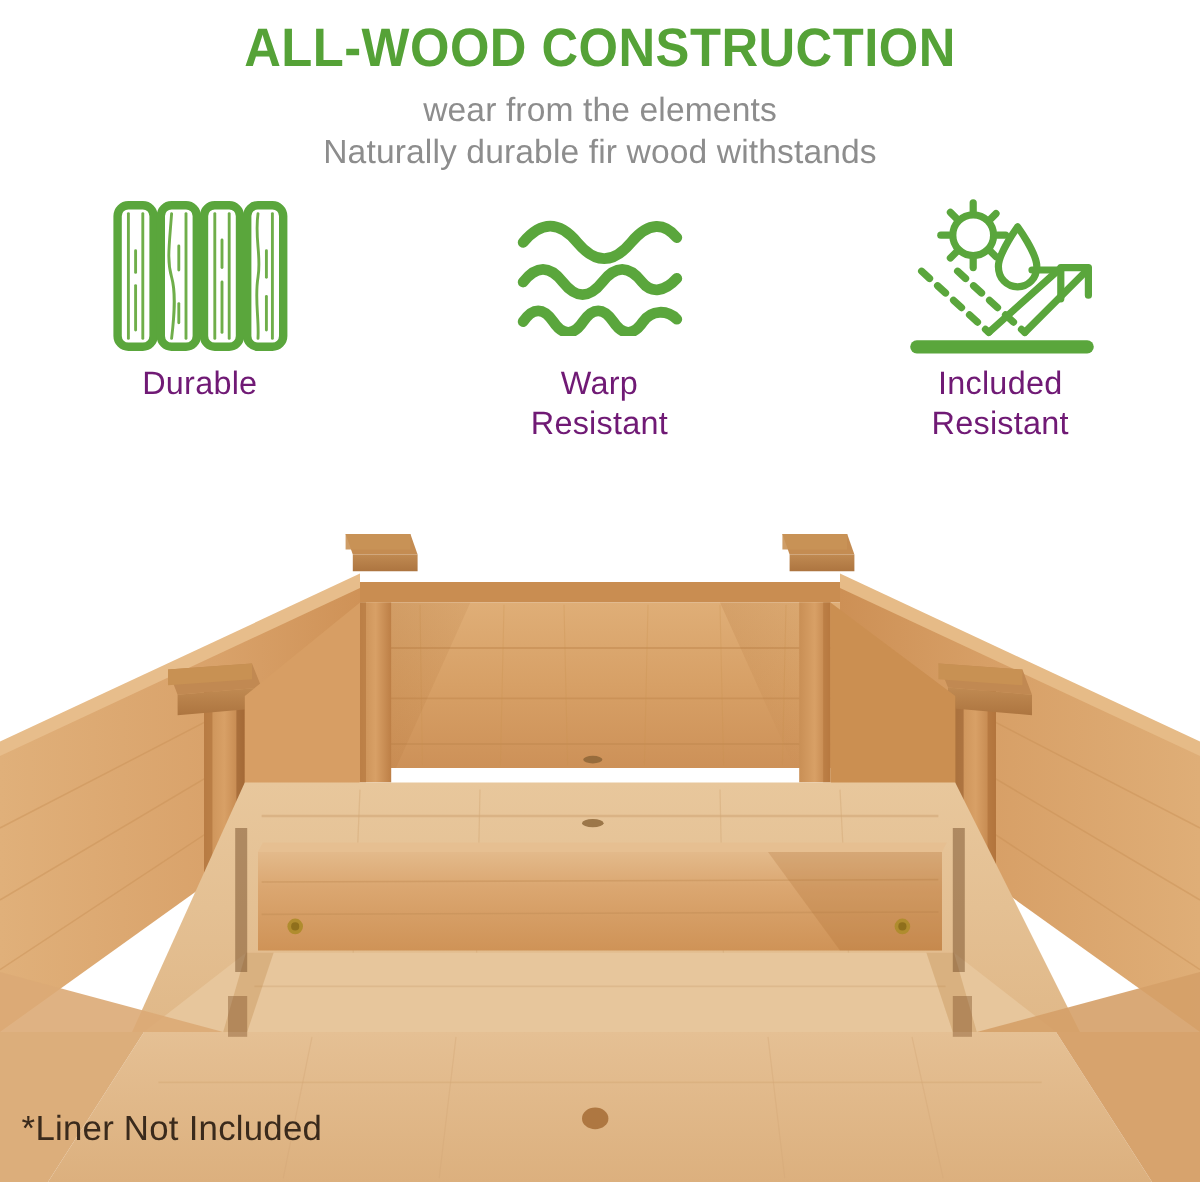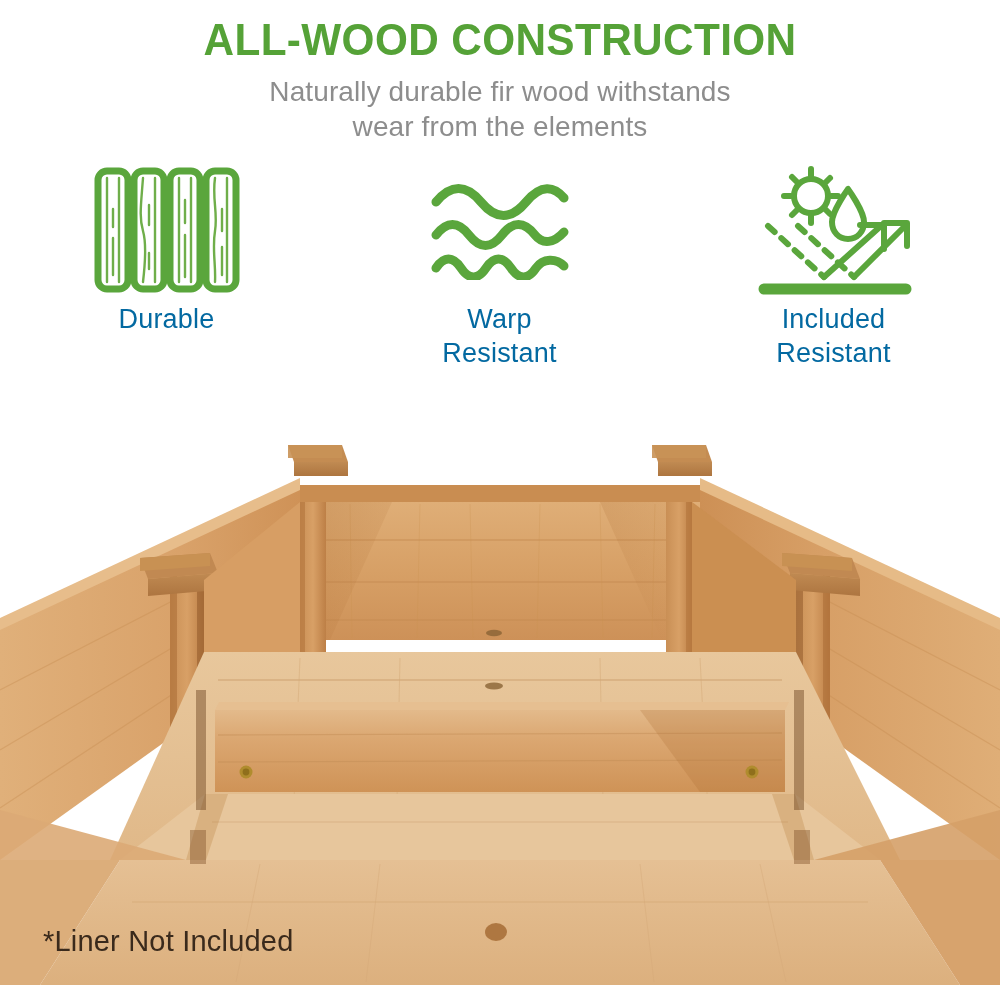--- a/index.html
+++ b/index.html
@@ -28,48 +28,48 @@
   .subtitle span{display:block;}
 
   
   .features{position:absolute;left:0;top:160px;width:1000px;height:230px;}
   .feature{position:absolute;top:0;width:333px;text-align:center;}
   .feature.f0{left:0;}
   .feature.f1{left:333px;}
   .feature.f2{left:667px;}
   .ficon{height:140px;display:flex;align-items:center;justify-content:center;}
   .flabel{
-    margin-top:2px;font-size:27px;color:#0369a1;line-height:34px;
+    margin-top:2px;font-size:27px;color:#701a75;line-height:34px;
     font-weight:400;letter-spacing:.2px;
   }
   .flabel span{display:block;}
 
   
   .photo{
     position:absolute;left:0;top:390px;width:1000px;height:595px;
     overflow:hidden;background:#ffffff;
   }
   .photo svg{display:block;}
   .liner-note{
-    position:absolute;left:43px;top:925px;
+    position:absolute;left:18px;top:925px;
     font-size:29px;color:#3a2a1c;letter-spacing:.2px;
     font-weight:400;white-space:nowrap;text-align:center;
   }
   .bottom-white{position:absolute;left:0;top:985px;width:1000px;height:15px;background:#fff;}
 </style>
 </head>
 <body>
 
 <div id="infographic">
 
   <div class="header">
     <div class="title">ALL-WOOD CONSTRUCTION</div>
     <div class="subtitle">
+      <span>wear from the elements</span>
       <span>Naturally durable fir wood withstands</span>
-      <span>wear from the elements</span>
     </div>
   </div>
 
   <div class="features">
 
     <div class="feature f0">
       <div class="ficon">
         <svg width="150" height="130" viewBox="0 0 150 130" aria-hidden="true">
           <g fill="none" stroke="#5aa63c">
             <rect x="6" y="6" width="30" height="118" rx="9" stroke-width="7"></rect>

